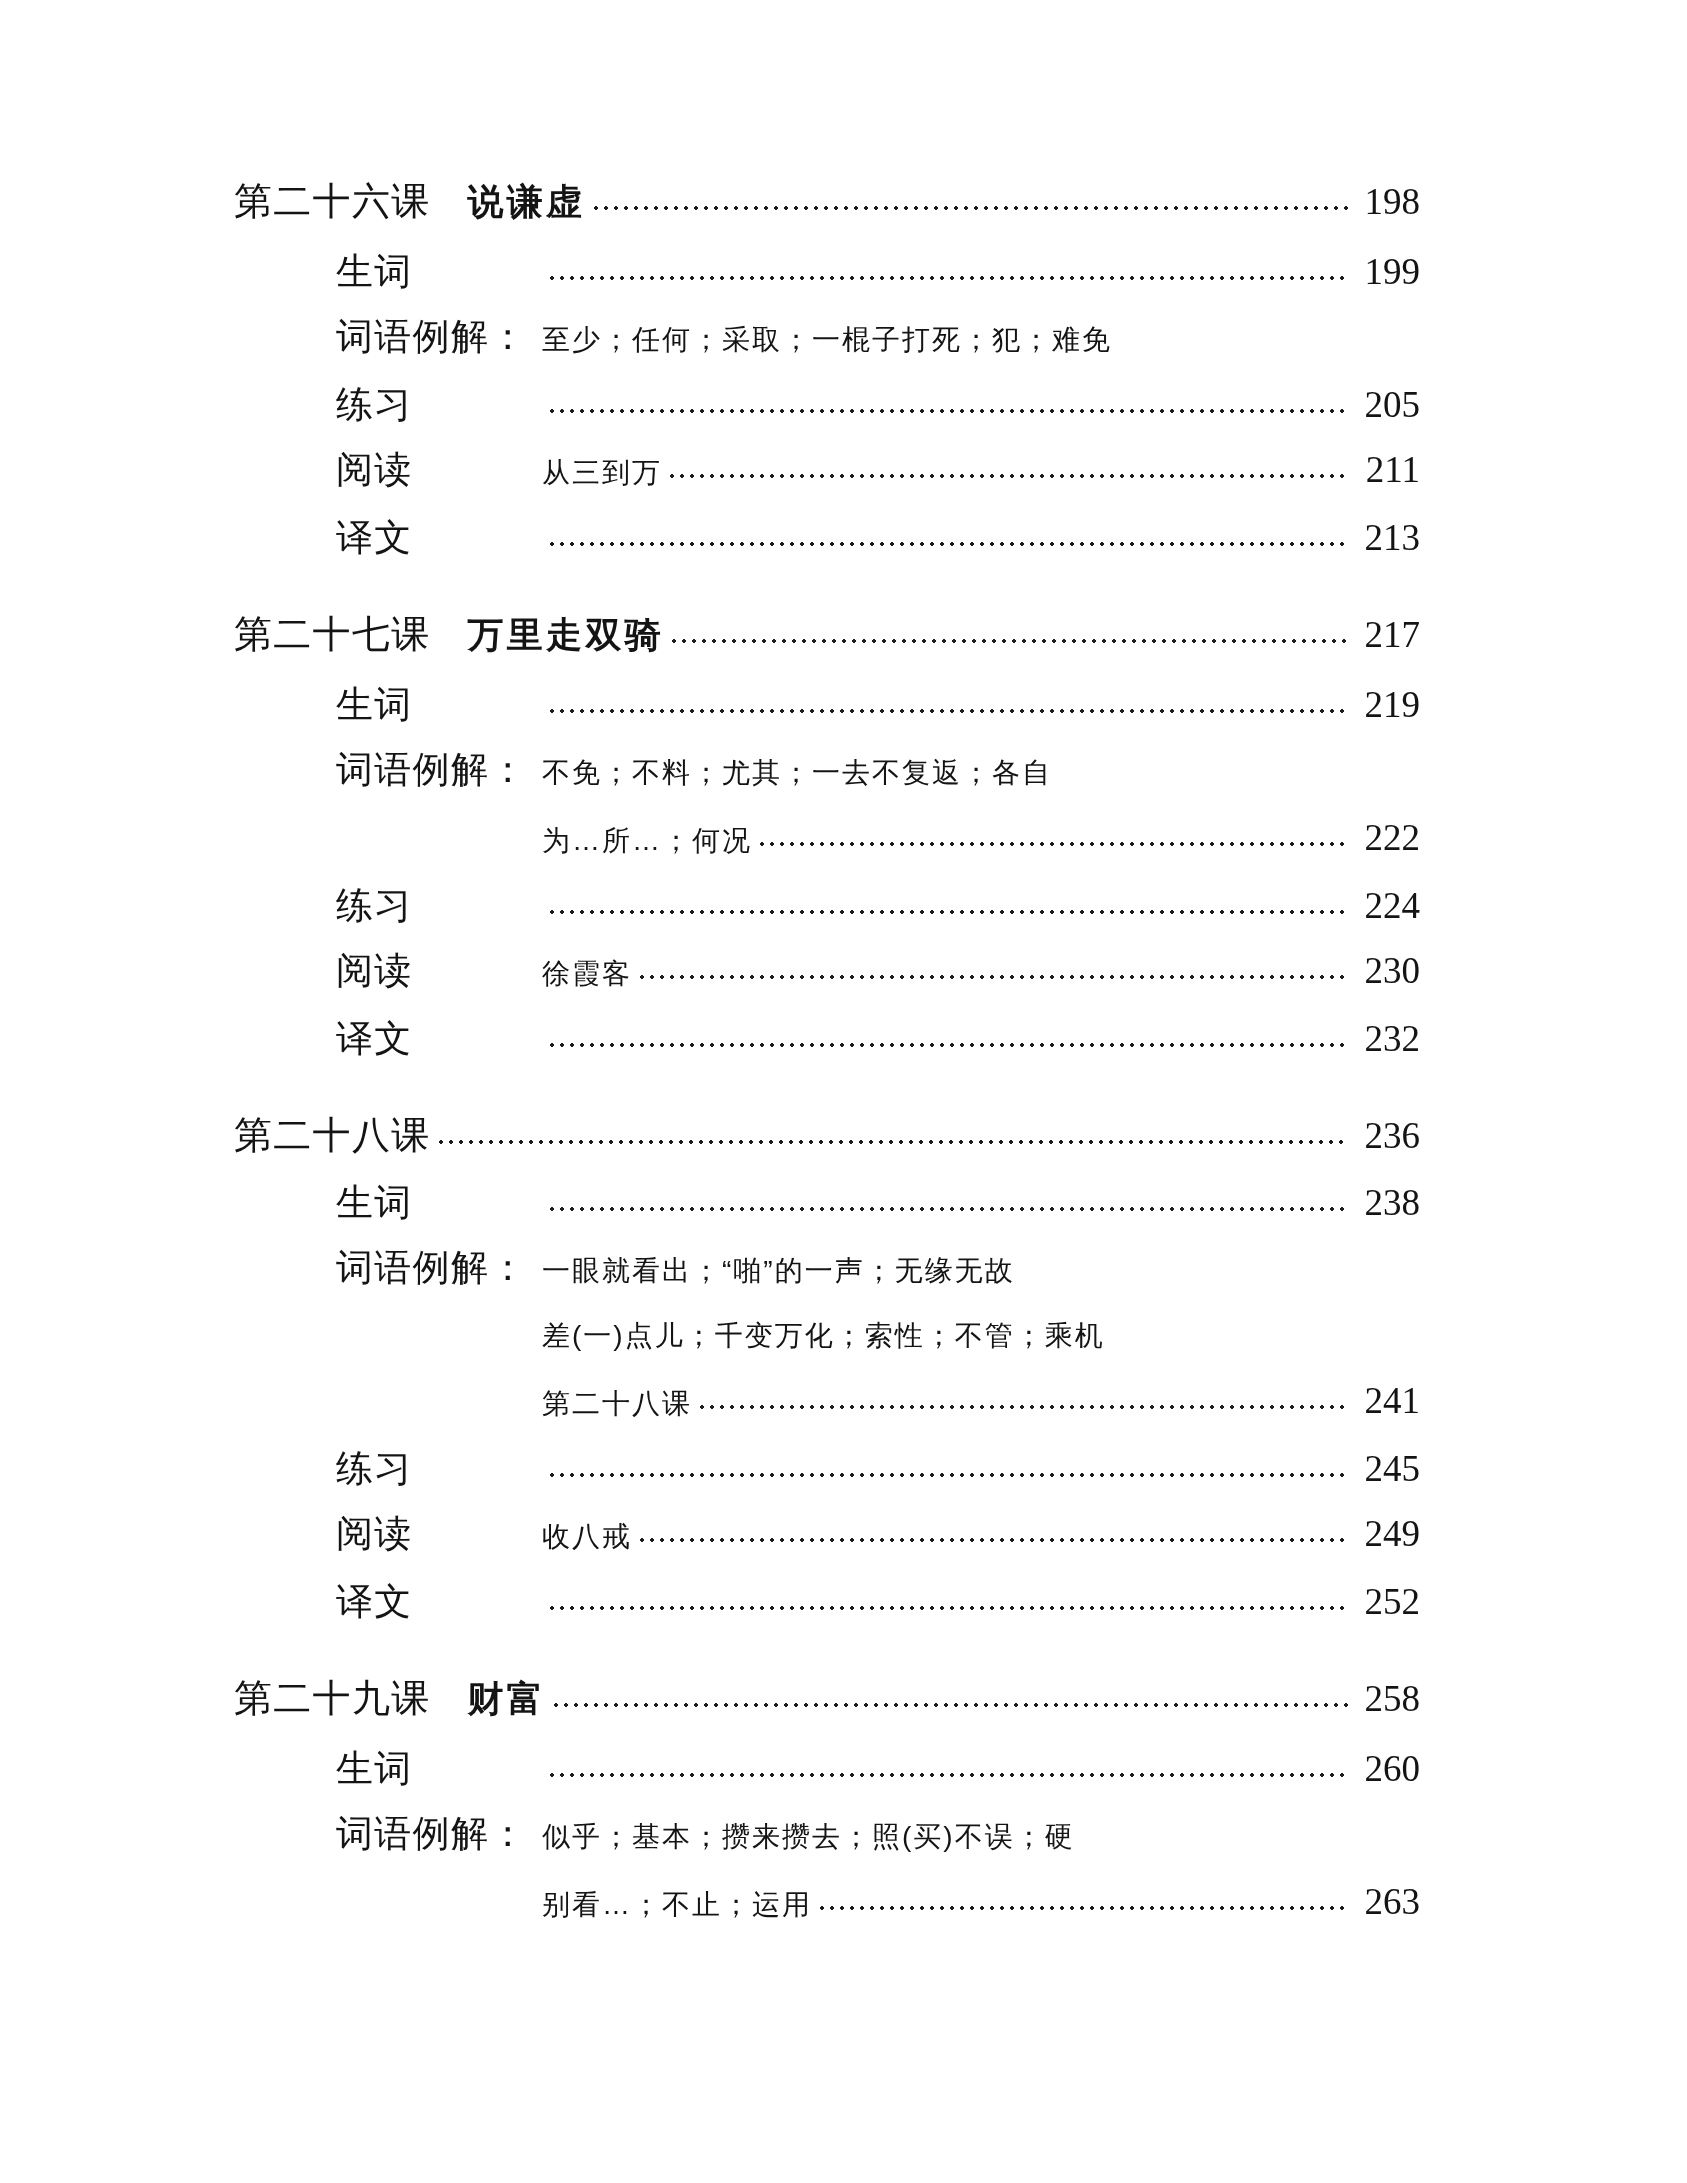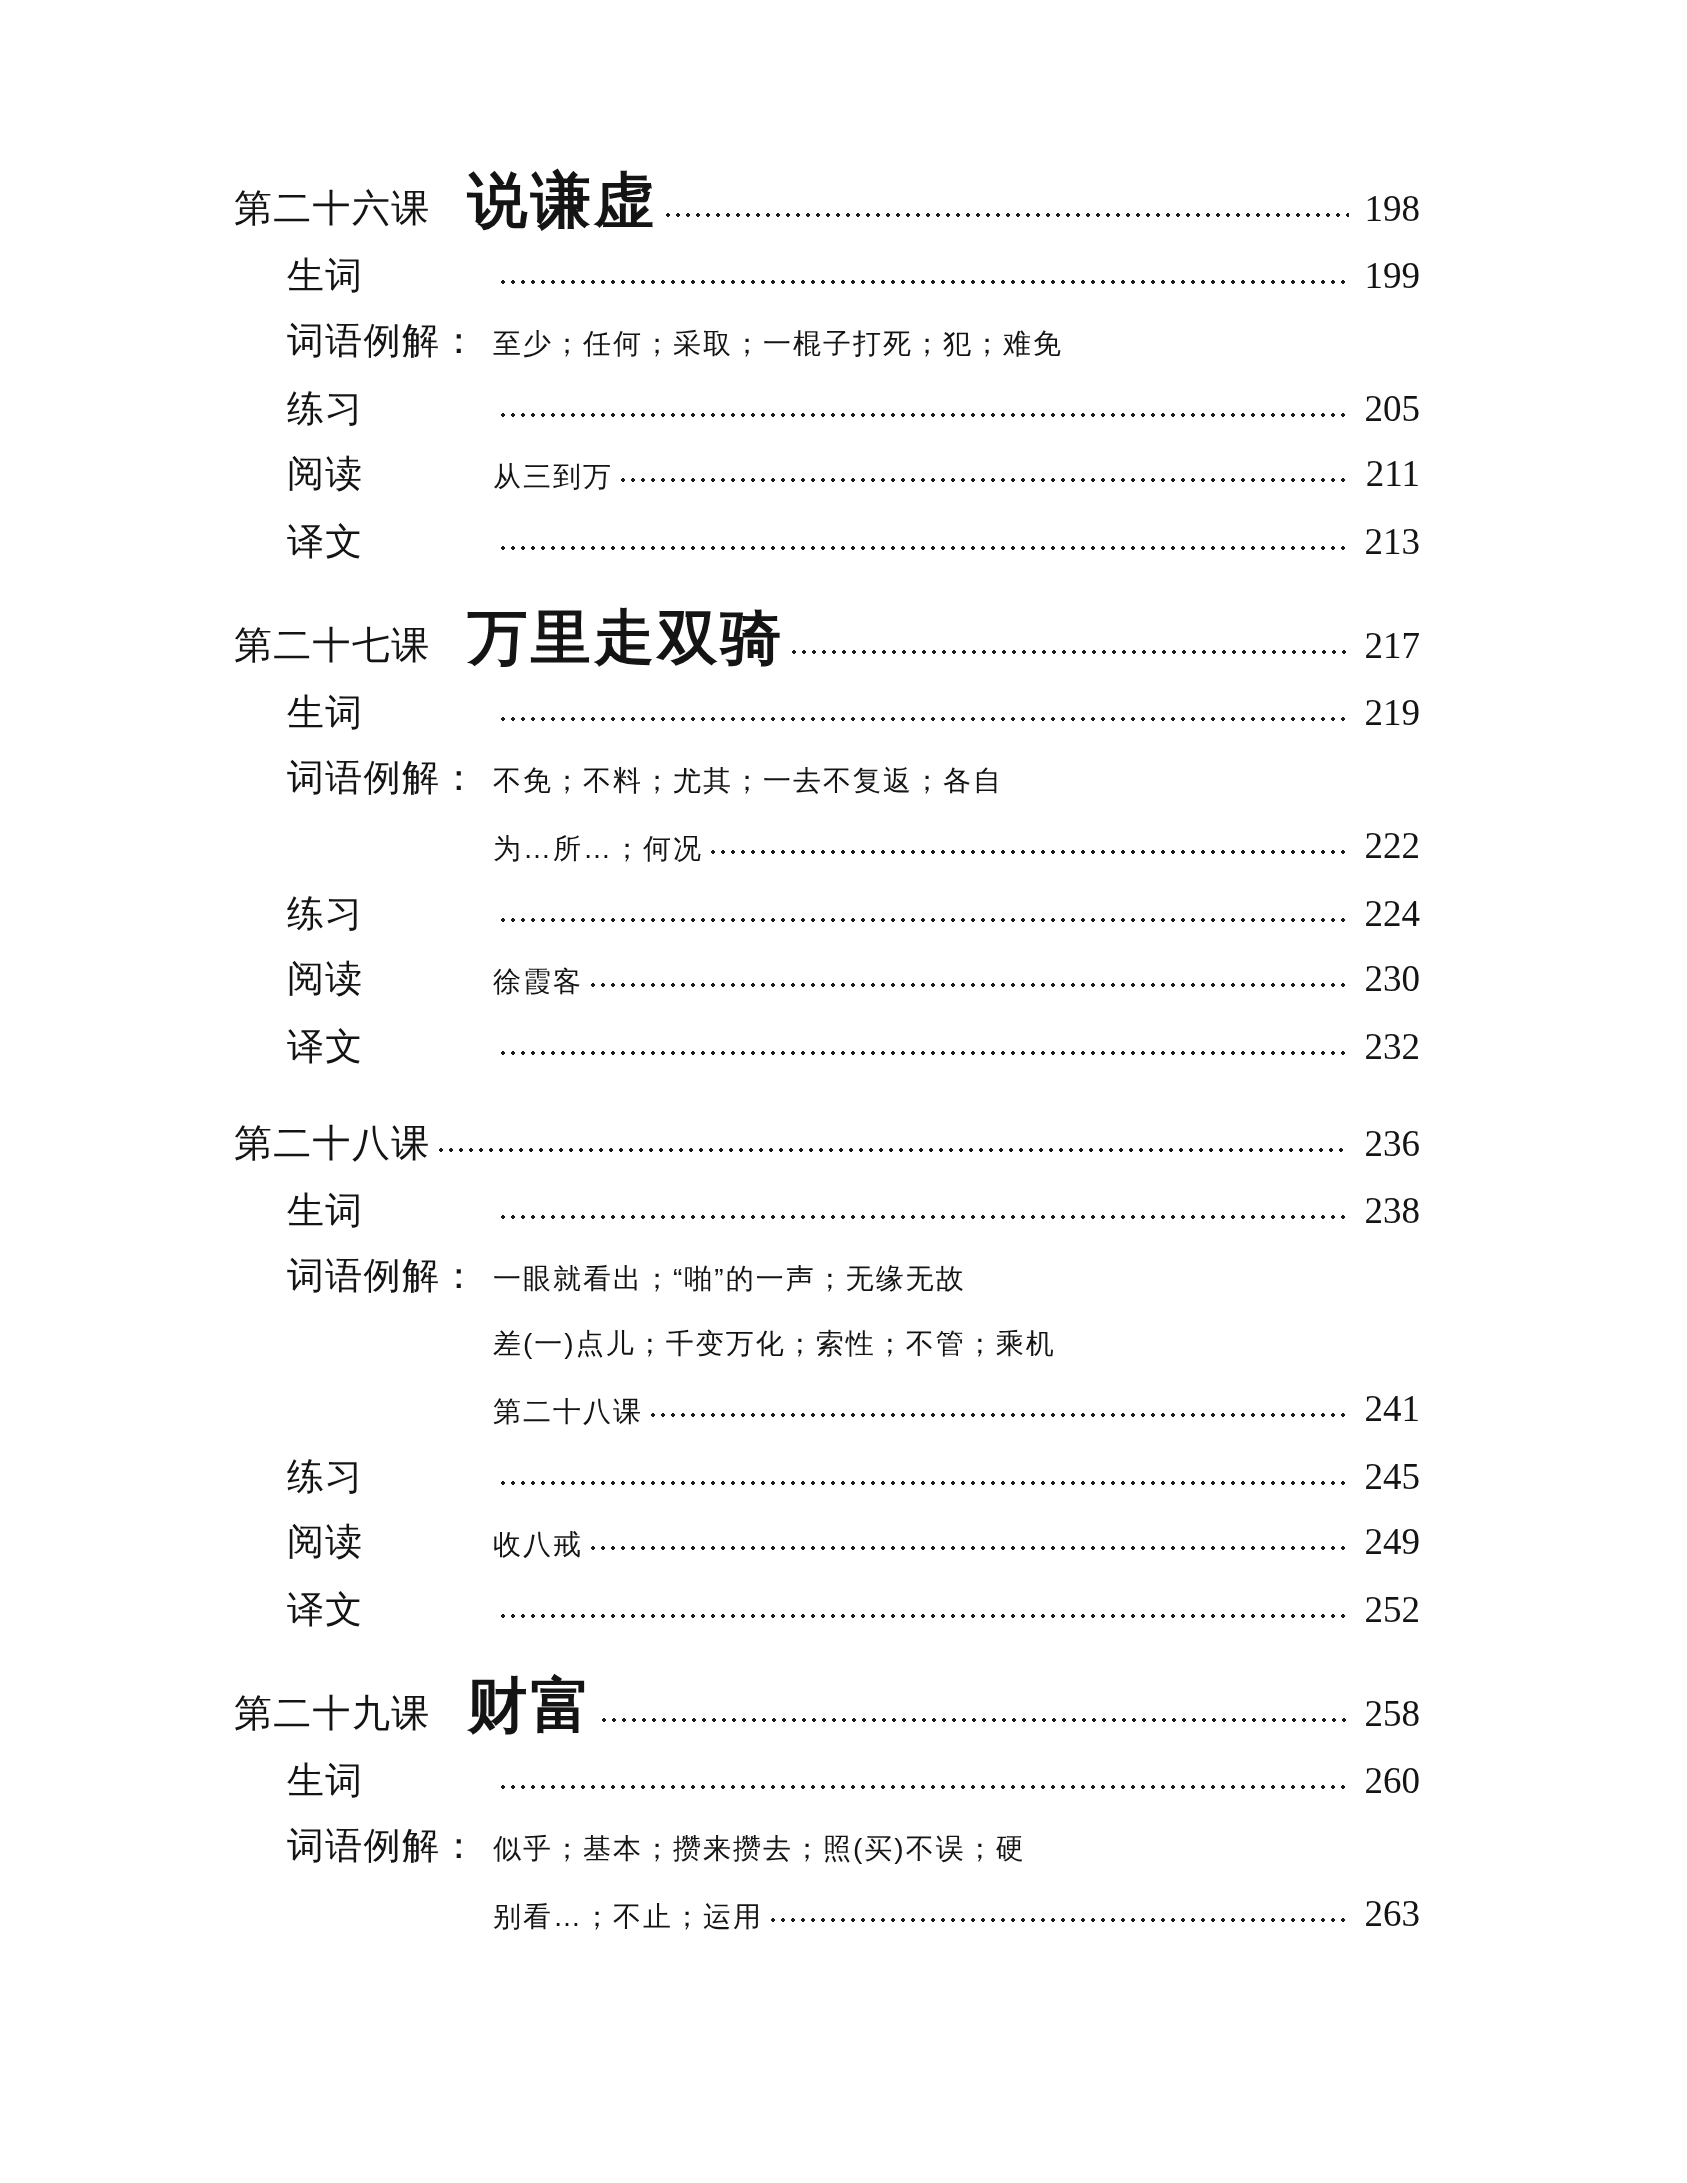--- a/index.html
+++ b/index.html
@@ -31,36 +31,36 @@
     line-height: 69px;
     white-space: nowrap;
   }
   .lesson-number {
     font-size: 38px;
     font-family: "Liberation Sans", "DejaVu Sans", sans-serif;
     letter-spacing: 1.3px;
     flex: 0 0 auto;
   }
   .lesson-title {
-    font-size: 60px;
+    font-size: 36px;
     font-weight: bold;
-    font-family: Liberation Serif, serif;
+    font-family: Liberation Mono, monospace;
     letter-spacing: 3.3px;
     margin-left: 37px;
     flex: 0 0 auto;
   }
   .entry-row {
     display: flex;
     align-items: baseline;
     line-height: 65px;
     white-space: nowrap;
   }
   .entry-label {
     flex: 0 0 206px;
-    margin-left: 53px;
+    margin-left: 102px;
     font-size: 37px;
     font-family: "Liberation Sans", "DejaVu Sans", sans-serif;
     letter-spacing: 1.3px;
   }
   .entry-text {
     font-size: 28px;
     font-family: "Liberation Sans", "DejaVu Sans", sans-serif;
     letter-spacing: 2px;
     flex: 0 0 auto;
   }

